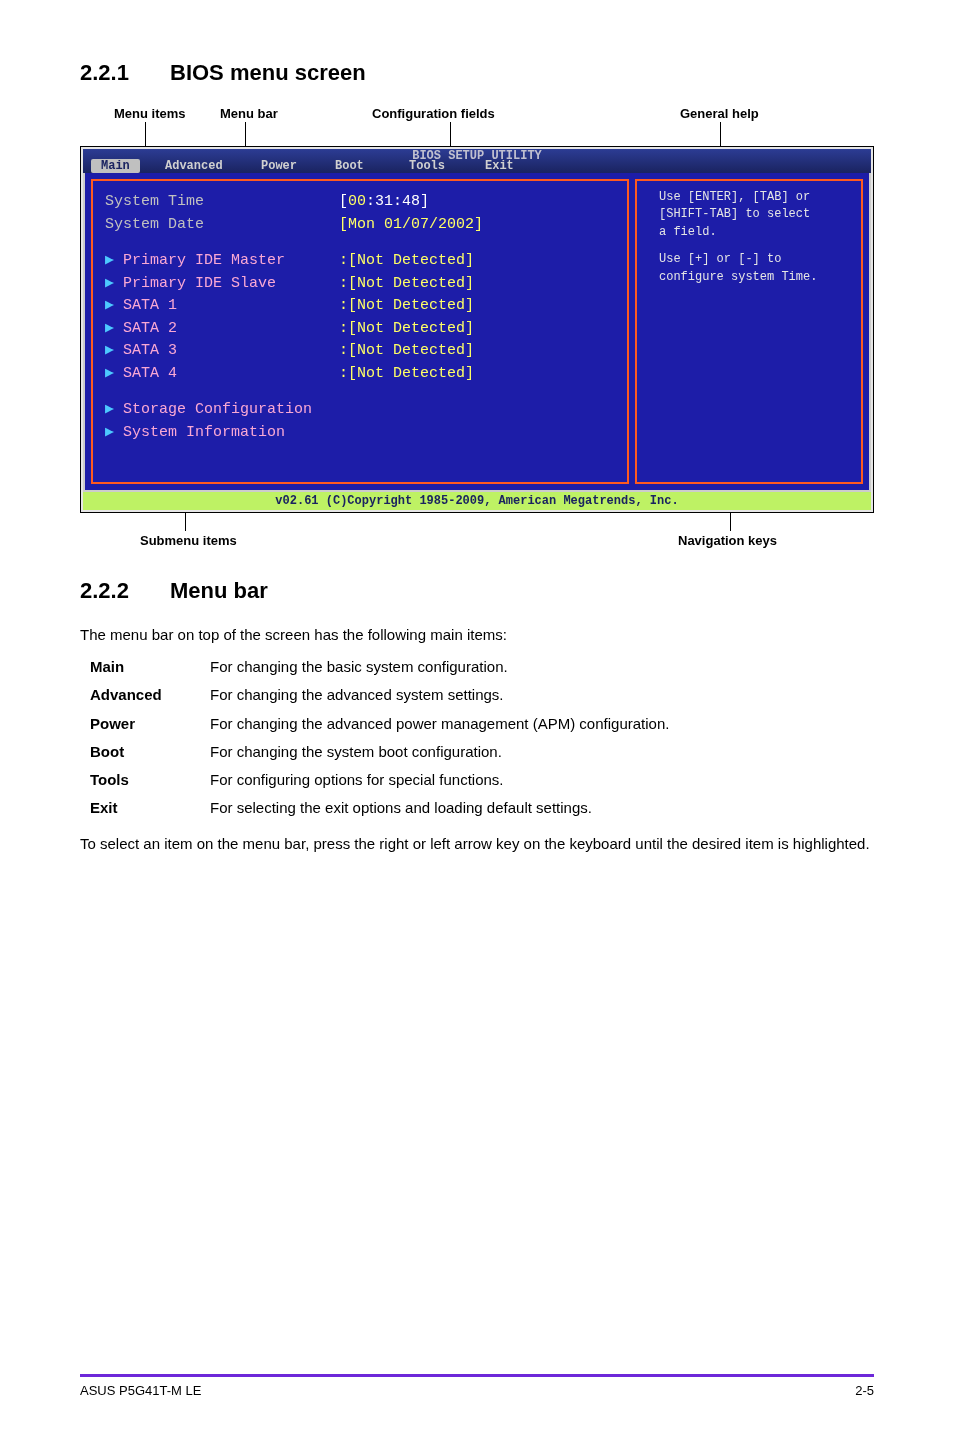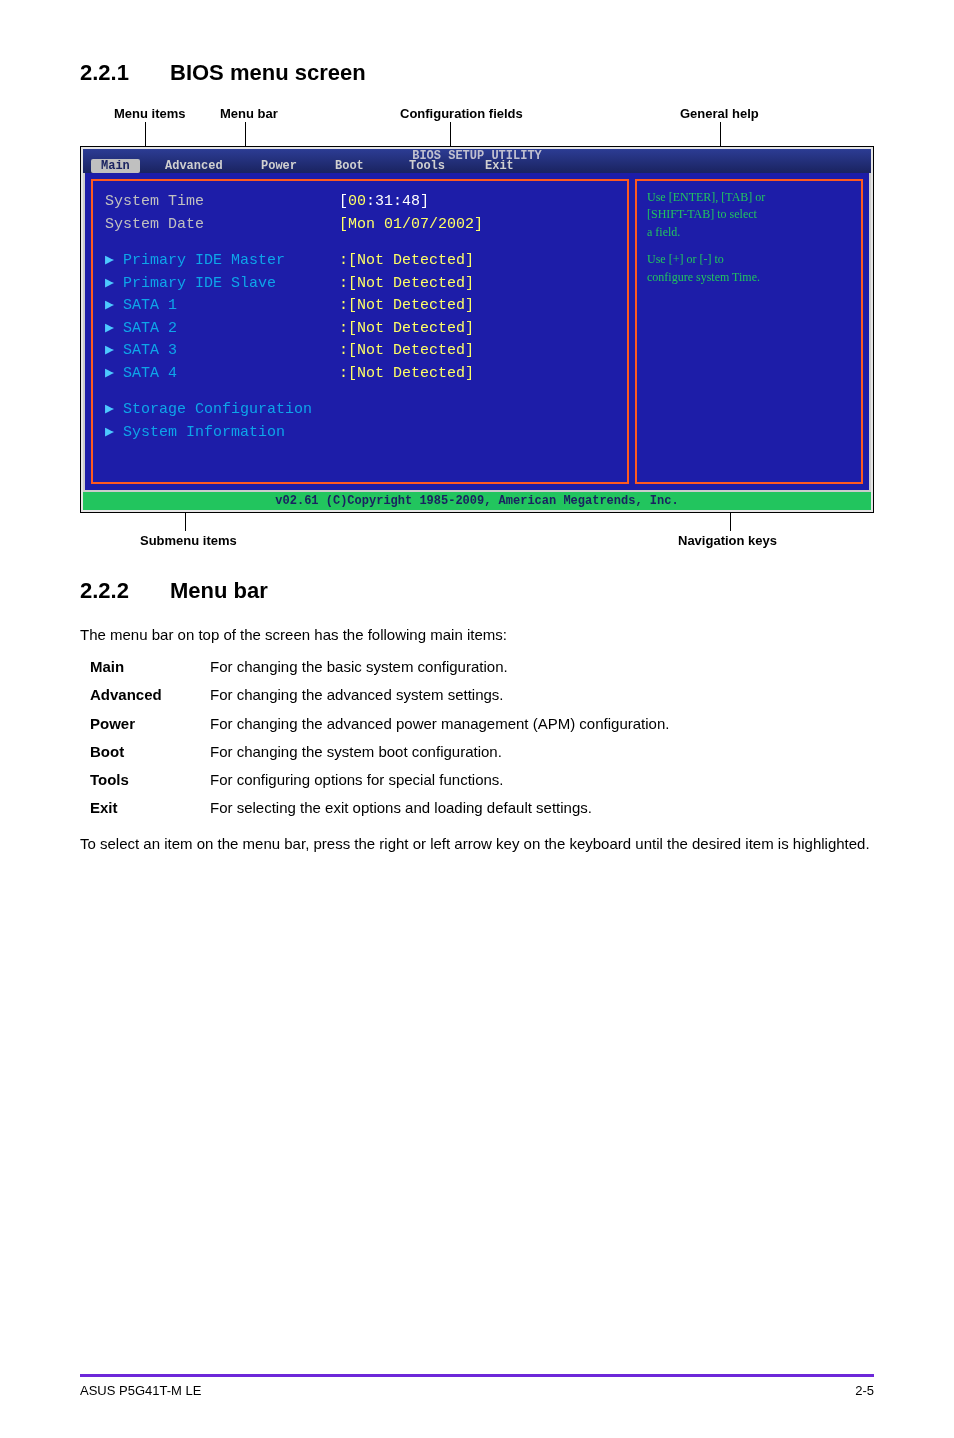--- a/index.html
+++ b/index.html
@@ -96,35 +96,34 @@
 
   .bios-help {
     width: 228px;
     margin: 6px 6px 6px 0;
     display: flex;
     flex-direction: column;
     gap: 6px;
   }
   .help-panel {
     border: 2px solid #ff5a1f;
-    padding: 8px 10px;
-    color: #22c55e;
+    padding: 8px 22px;
+    color: #e5e5e5;
     font-size: 12px;
     line-height: 1.45;
-    font-family: Liberation Serif, serif;
   }
 
   .bios-row { white-space: pre; }
   .hl-time { color: #fff; }
-  .hl-blue { color: #0ea5e9; }
+  .hl-blue { color: #f9a8d4; }
   .hl-grey { color: #c0c0c0; }
   .tri { color: #4dc9ff; }
 
   .copyright {
-    background: #22c55e;
+    background: #bef264;
     color: #1a2360;
     text-align: center;
     font-size: 12px;
     font-weight: bold;
     padding: 2px 0;
   }
 
   
   .under-anno {
     position: relative;
@@ -180,21 +179,21 @@
 </head>
 <body>
 
 <div class="section-title">
   <span class="num">2.2.1</span><span>BIOS menu screen</span>
 </div>
 
 <div class="anno-row">
   <span class="anno-label" style="left:34px">Menu items</span>
   <span class="anno-label" style="left:140px">Menu bar</span>
-  <span class="anno-label" style="left:320px">Configuration fields</span>
+  <span class="anno-label" style="left:292px">Configuration fields</span>
   <span class="anno-label" style="left:600px">General help</span>
   <span class="anno-line v-top-1"></span>
   <span class="anno-line v-top-2"></span>
   <span class="anno-line v-top-3"></span>
   <span class="anno-line v-top-4"></span>
 </div>
 
 <div class="bios-wrap">
   <div class="bios-titlebar">
     <div class="bios-titletext">BIOS SETUP UTILITY</div>

